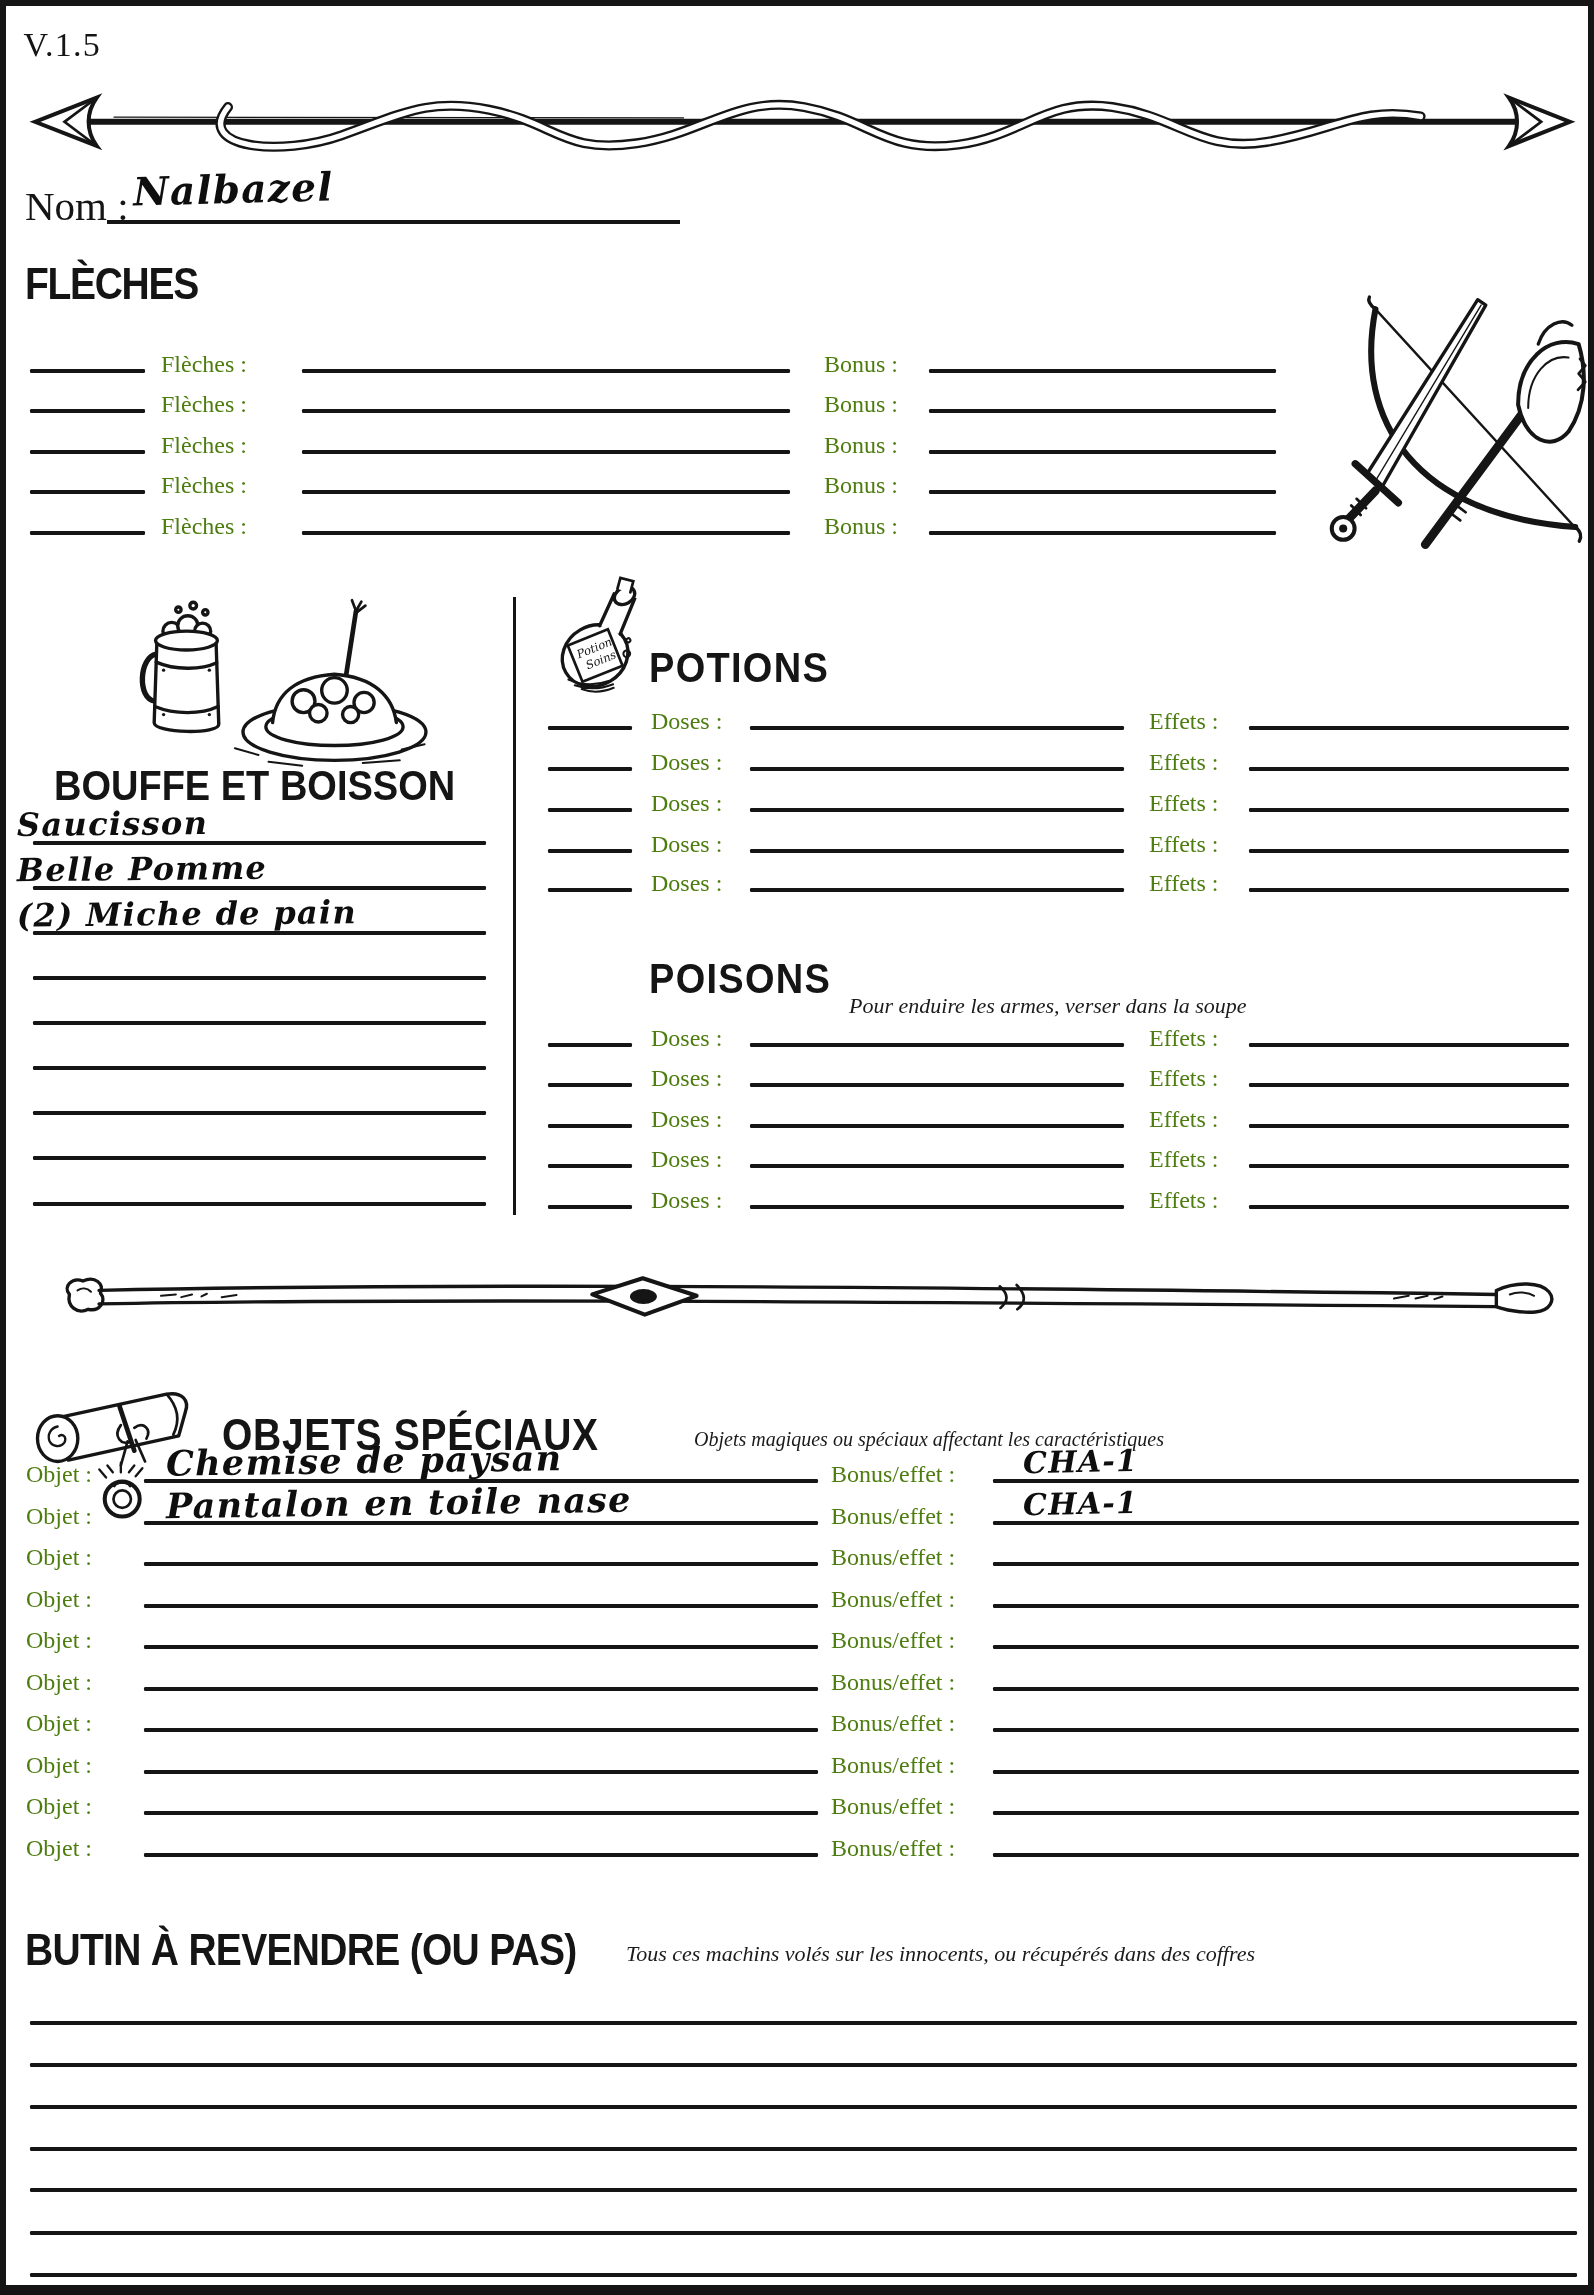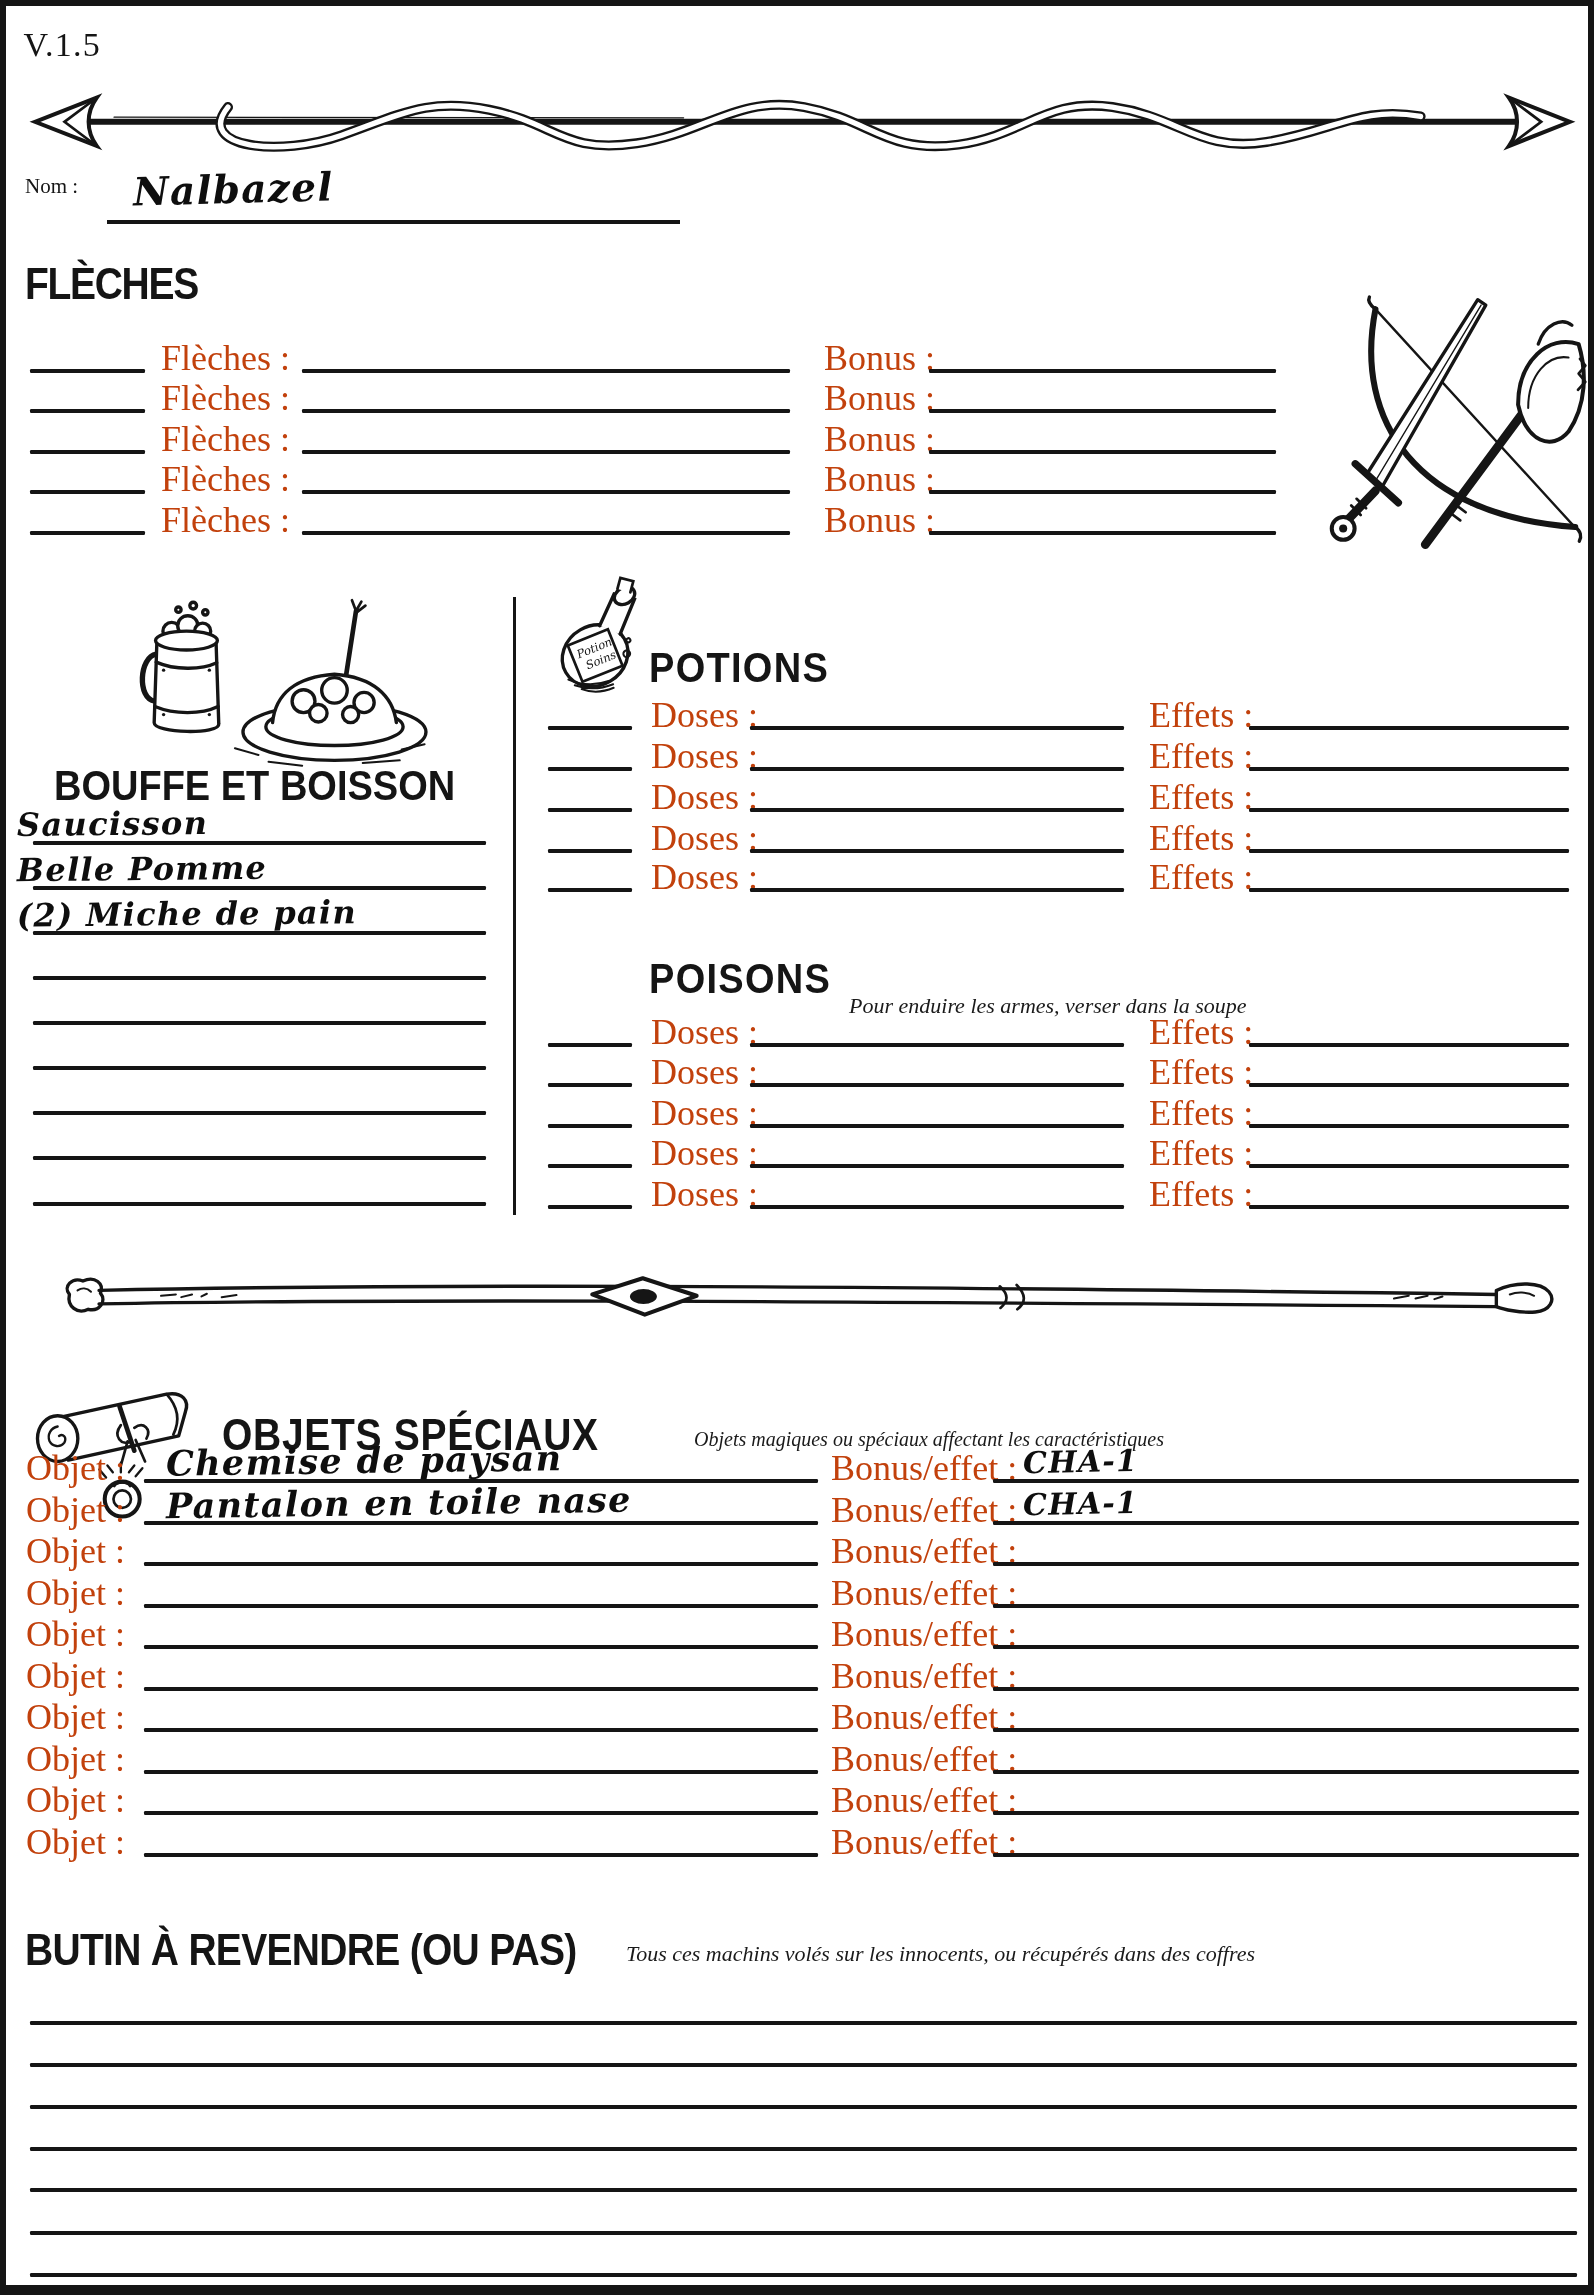--- a/index.html
+++ b/index.html
@@ -7,22 +7,22 @@
         box-sizing:border-box;border:6px solid #151515;border-bottom-width:10.8px;overflow:hidden;
         font-family:"Liberation Serif",serif;}
   .abs{position:absolute;}
   
   .hx{position:absolute;font-family:"Liberation Sans",sans-serif;font-weight:700;color:#151515;
       letter-spacing:-0.7px;line-height:1;transform:scaleY(1.14);transform-origin:left top;white-space:nowrap;}
   
   .sub{position:absolute;font-family:"Liberation Serif",serif;font-style:italic;font-size:23px;
        color:#1a1a1a;line-height:1;white-space:nowrap;}
   
-  .lab{position:absolute;bottom:-5.4px;font-size:36px;line-height:1;font-family:"Liberation Serif",serif;
-       color:#c2410c;white-space:nowrap;}
+  .lab{position:absolute;bottom:-5.4px;font-size:24px;line-height:1;font-family:"Liberation Serif",serif;
+       color:#4d7c0f;white-space:nowrap;}
   
   .hw{font-family:"DejaVu Serif",serif;font-style:italic;font-weight:700;color:#0e0e0e;
       white-space:nowrap;line-height:1;letter-spacing:1.3px;}
   
   .line{position:absolute;height:4px;background:#151515;border-radius:1.3px;top:-2px;}
   
   .frow,.prow,.orow,.brow,.trow{position:absolute;left:0;width:1594px;height:0;}
   
   .frow .qtyl{left:23.6px;width:115px;}
   .frow .flab{left:155px;}
@@ -48,21 +48,21 @@
   .orow .blab2{left:825px;}
   .orow .bline2{left:987px;width:586px;}
   .orow .ohand{position:absolute;left:160px;bottom:2.7px;font-size:35px;transform:rotate(-0.8deg);}
   .orow .bhand{position:absolute;left:1017px;bottom:4px;font-size:30px;transform:rotate(-1.2deg);}
   
   .trow .tl{left:23.6px;width:1547px;}
   .ver{position:absolute;left:17.5px;top:20px;font-size:34px;letter-spacing:1.3px;color:#151515;}
   .title{position:absolute;left:222px;top:13.5px;width:1203px;text-align:center;font-weight:700;
          font-size:58px;letter-spacing:1.3px;line-height:1.05;color:#131313;white-space:nowrap;}
   .vdiv{position:absolute;left:507px;top:591px;width:3.4px;height:618px;background:#151515;}
-  .nomlab{position:absolute;left:19px;top:168px;font-size:21px;}
+  .nomlab{position:absolute;left:19px;top:176px;font-size:41px;}
   .nomval{position:absolute;left:127px;top:164px;font-size:39px;transform:rotate(-1.5deg);}
   svg{overflow:visible;}
 </style>
 </head>
 <body>
 
 <div class="page">
 
   <div class="ver">V.1.5</div>
 

